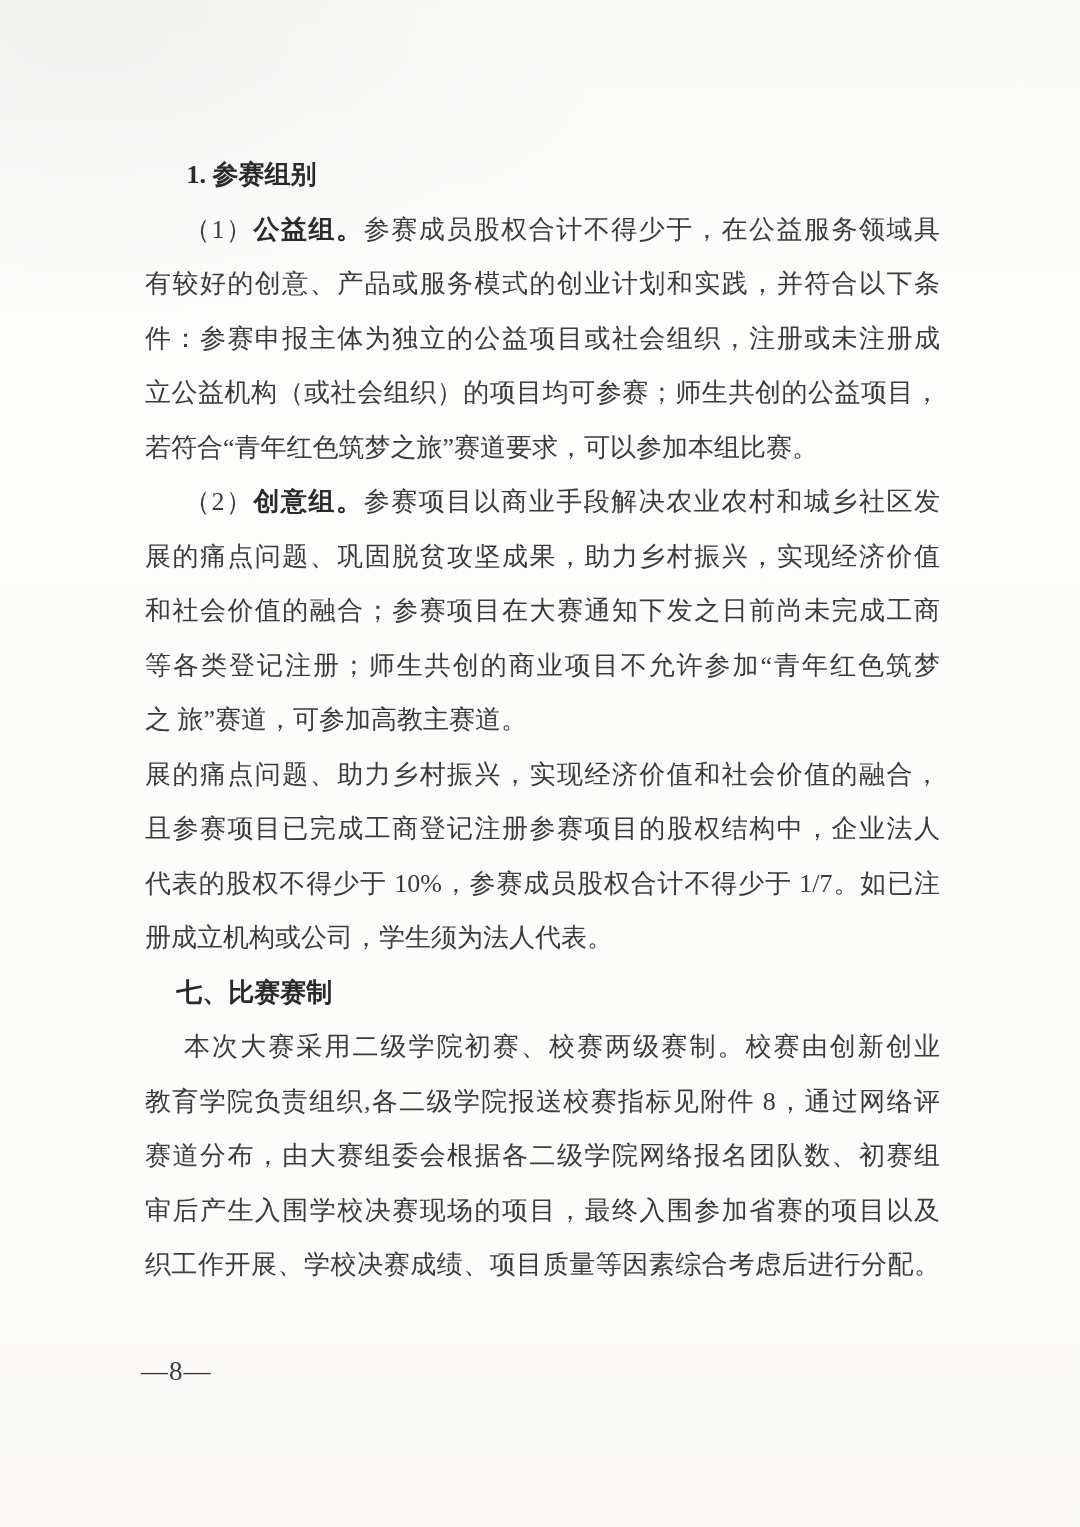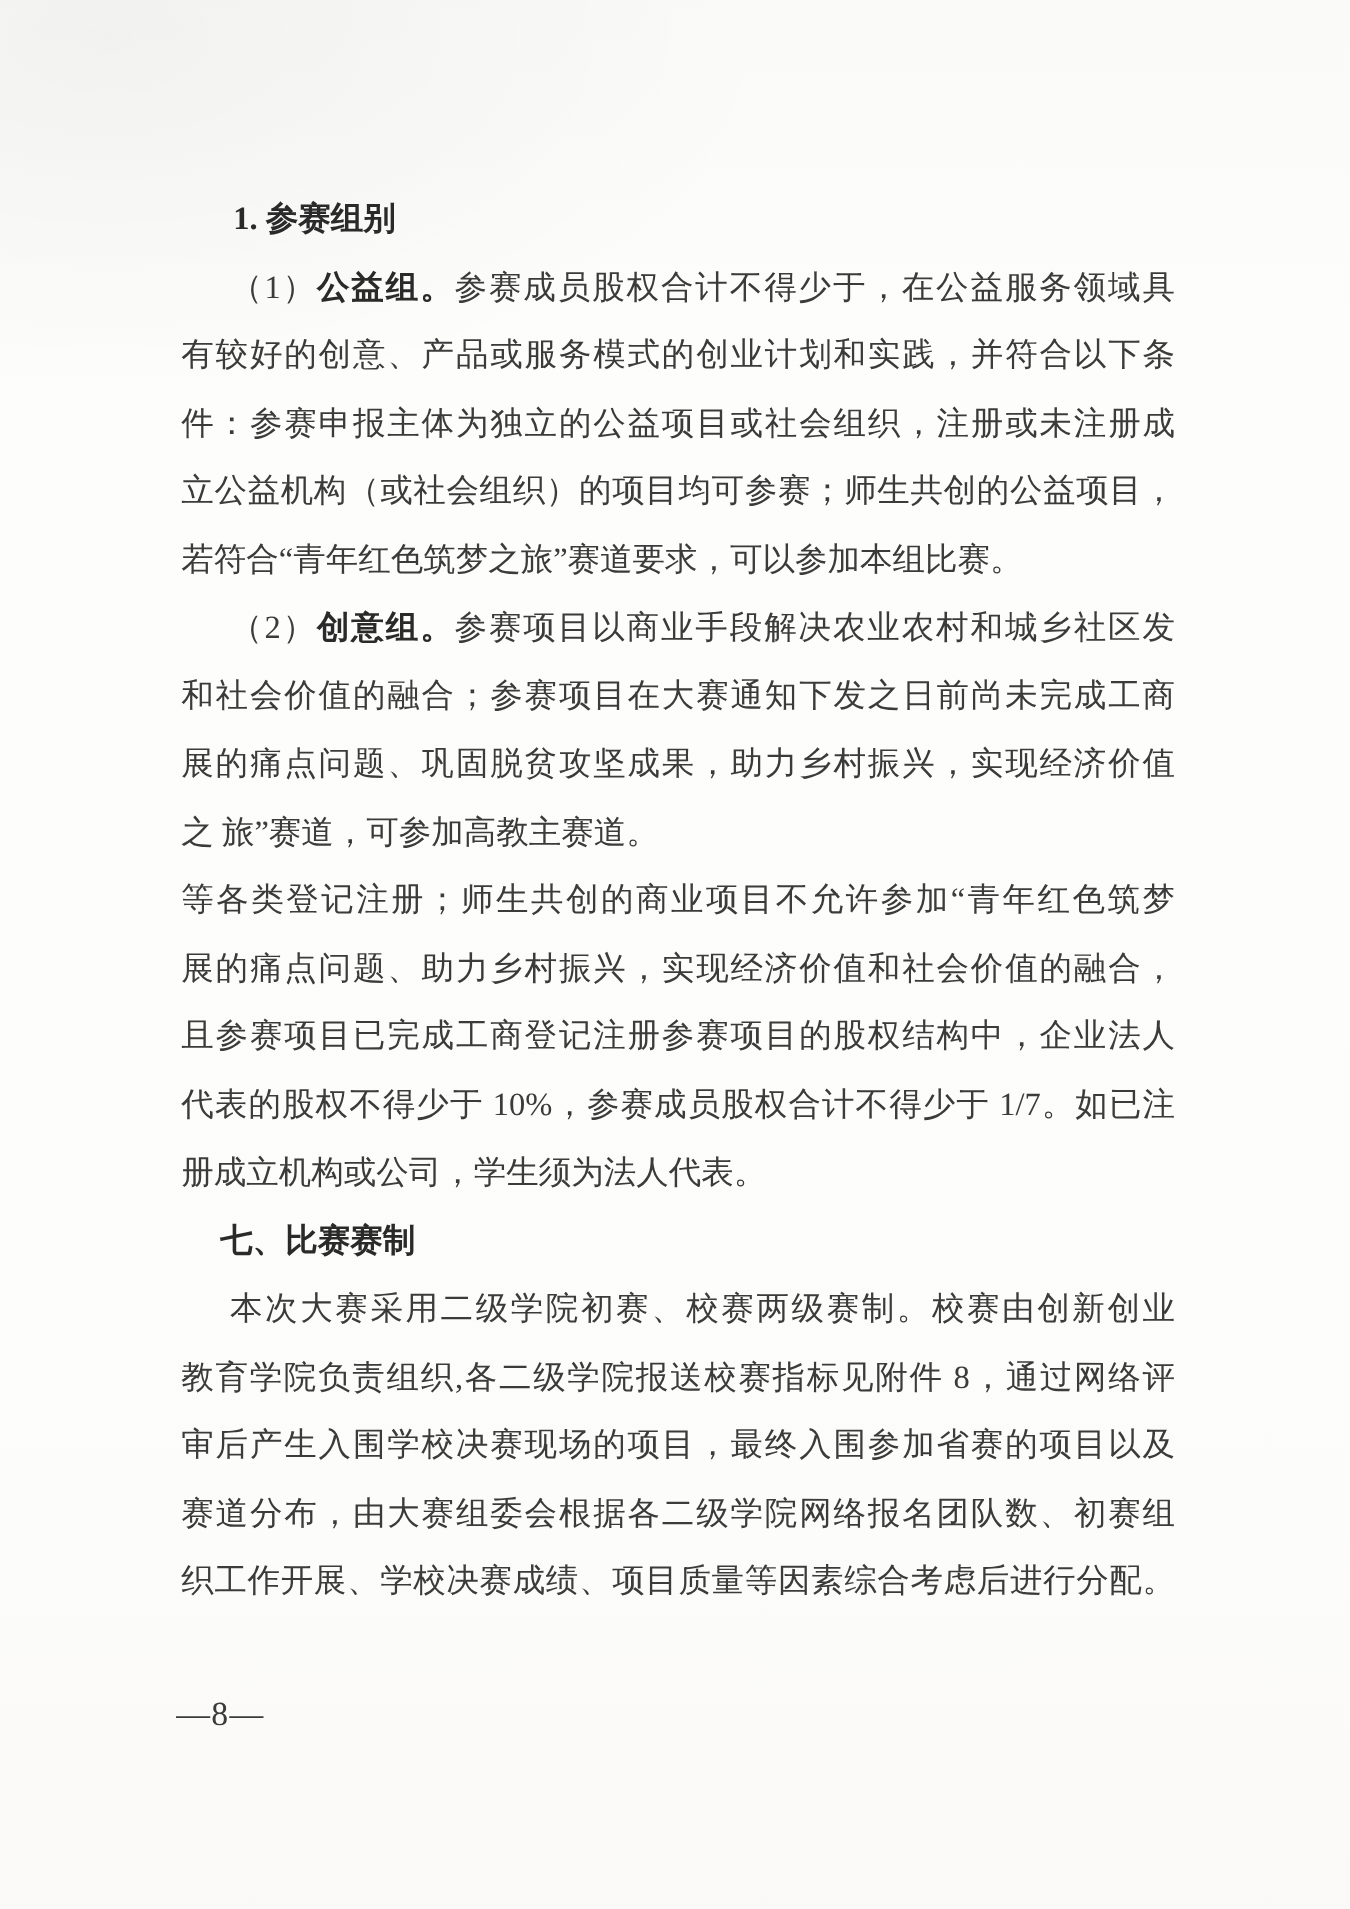--- a/index.html
+++ b/index.html
@@ -58,29 +58,29 @@
 
 <div class="page">
   <div class="text-block">
       <div class="line heading-line" style="text-indent: 1.6em;"><span class="seg bold">1. 参赛组别</span></div>
       <div class="line body-line justify" style="text-indent: 1.5em;"><span class="seg">（1）</span><span class="seg bold">公益组。</span><span class="seg">参赛成员股权合计不得少于，在公益服务领域具</span></div>
       <div class="line body-line justify"><span class="seg">有较好的创意、产品或服务模式的创业计划和实践，并符合以下条</span></div>
       <div class="line body-line justify"><span class="seg">件：参赛申报主体为独立的公益项目或社会组织，注册或未注册成</span></div>
       <div class="line body-line justify"><span class="seg">立公益机构（或社会组织）的项目均可参赛；师生共创的公益项目，</span></div>
       <div class="line body-line"><span class="seg">若符合“青年红色筑梦之旅”赛道要求，可以参加本组比赛。</span></div>
       <div class="line body-line justify" style="text-indent: 1.5em;"><span class="seg">（2）</span><span class="seg bold">创意组。</span><span class="seg">参赛项目以商业手段解决农业农村和城乡社区发</span></div>
+      <div class="line body-line justify"><span class="seg">展的痛点问题、巩固脱贫攻坚成果，助力乡村振兴，实现经济价值</span></div>
       <div class="line body-line justify"><span class="seg">和社会价值的融合；参赛项目在大赛通知下发之日前尚未完成工商</span></div>
-      <div class="line body-line justify"><span class="seg">展的痛点问题、巩固脱贫攻坚成果，助力乡村振兴，实现经济价值</span></div>
+      <div class="line body-line justify"><span class="seg">等各类登记注册；师生共创的商业项目不允许参加“青年红色筑梦</span></div>
       <div class="line body-line"><span class="seg">之 旅”赛道，可参加高教主赛道。</span></div>
-      <div class="line body-line justify"><span class="seg">等各类登记注册；师生共创的商业项目不允许参加“青年红色筑梦</span></div>
       <div class="line body-line justify"><span class="seg">展的痛点问题、助力乡村振兴，实现经济价值和社会价值的融合，</span></div>
       <div class="line body-line justify"><span class="seg">且参赛项目已完成工商登记注册参赛项目的股权结构中，企业法人</span></div>
       <div class="line body-line justify"><span class="seg">代表的股权不得少于 10%，参赛成员股权合计不得少于 1/7。如已注</span></div>
       <div class="line body-line"><span class="seg">册成立机构或公司，学生须为法人代表。</span></div>
       <div class="line heading-line" style="text-indent: 1.2em;"><span class="seg bold">七、比赛赛制</span></div>
       <div class="line body-line justify" style="text-indent: 1.5em;"><span class="seg">本次大赛采用二级学院初赛、校赛两级赛制。校赛由创新创业</span></div>
       <div class="line body-line justify"><span class="seg">教育学院负责组织,各二级学院报送校赛指标见附件 8，通过网络评</span></div>
+      <div class="line body-line justify"><span class="seg">赛道分布，由大赛组委会根据各二级学院网络报名团队数、初赛组</span></div>
       <div class="line body-line justify"><span class="seg">审后产生入围学校决赛现场的项目，最终入围参加省赛的项目以及</span></div>
-      <div class="line body-line justify"><span class="seg">赛道分布，由大赛组委会根据各二级学院网络报名团队数、初赛组</span></div>
       <div class="line body-line justify"><span class="seg">织工作开展、学校决赛成绩、项目质量等因素综合考虑后进行分配。</span></div>
     </div>
   <div class="page-number">—8—</div>
 </div>
 
 </body></html>

